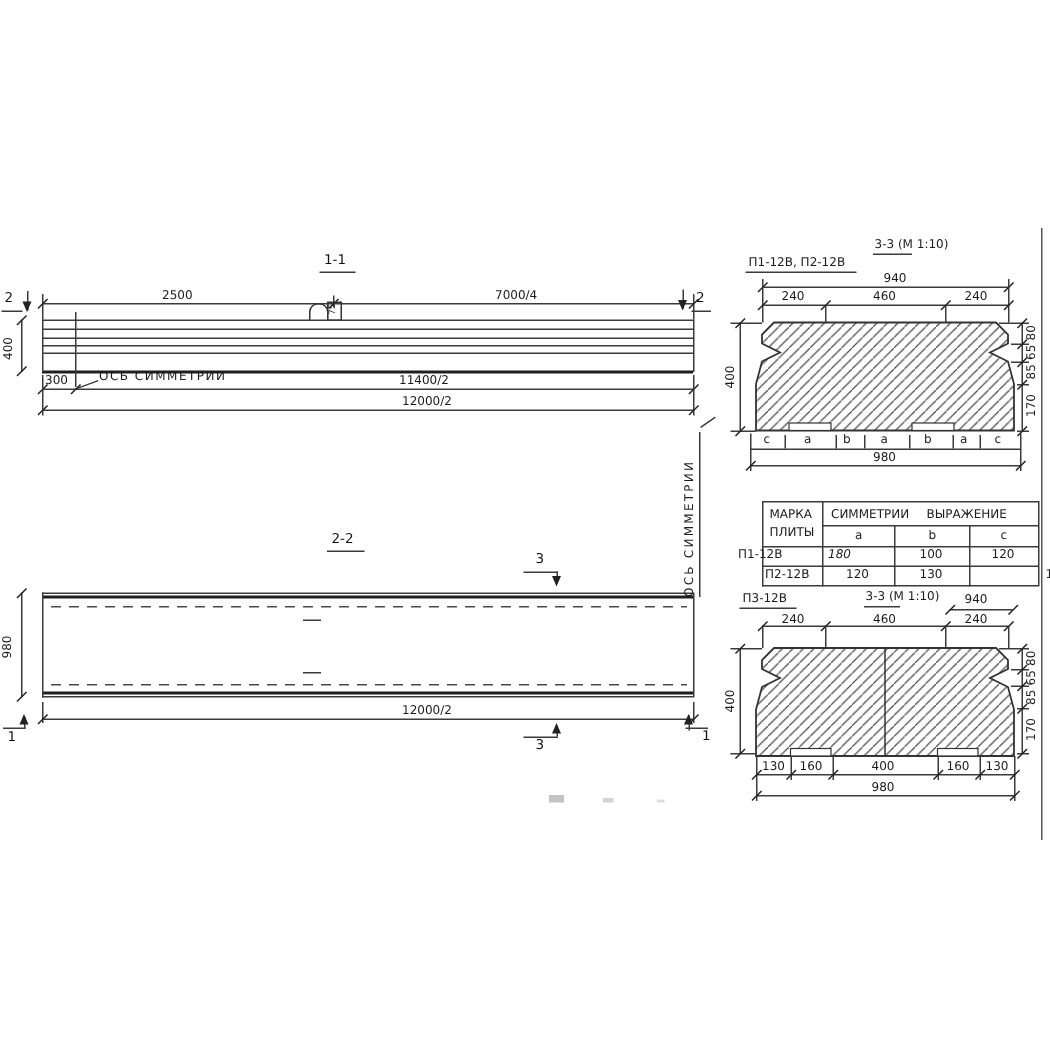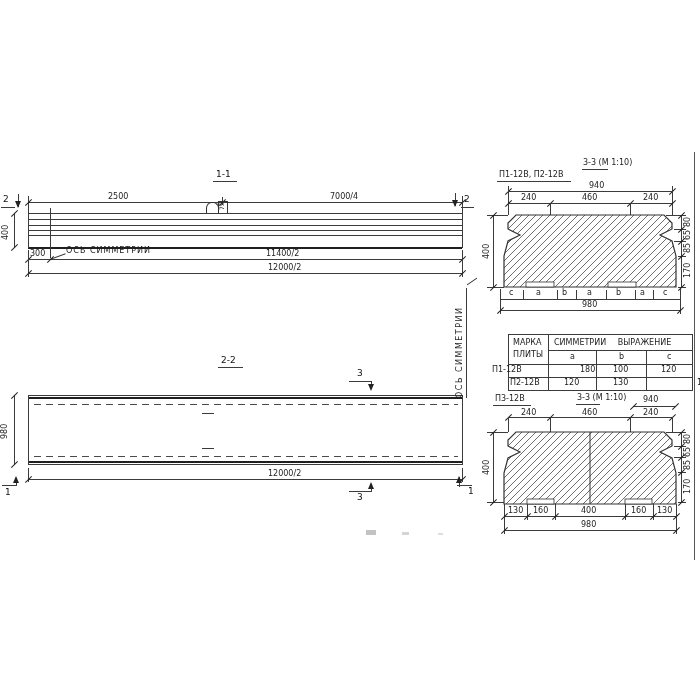--- a/index.html
+++ b/index.html
@@ -222,21 +222,21 @@
   <div class="vl" style="left:596px;top:350px;height:41px;"></div>
   <div class="vl" style="left:646px;top:350px;height:41px;"></div>
   <div class="vl" style="left:692px;top:334px;height:57px;"></div>
   <div class="t" style="left:513px;top:339px;">МАРКА</div>
   <div class="t" style="left:513px;top:351px;">ПЛИТЫ</div>
   <div class="t ws" style="left:554px;top:339px;">СИММЕТРИИ ВЫРАЖЕНИЕ</div>
   <div class="t" style="left:570px;top:353px;">a</div>
   <div class="t" style="left:619px;top:353px;">b</div>
   <div class="t" style="left:667px;top:353px;">c</div>
   <div class="t" style="left:492px;top:366px;">П1-12В</div>
-  <div class="t" style="left:580px;top:366px;">180</div>
+  <div class="t" style="left:552px;top:366px;font-style:italic;">180</div>
   <div class="t" style="left:613px;top:366px;">100</div>
   <div class="t" style="left:661px;top:366px;text-align:center;">120</div>
   <div class="t" style="left:510px;top:379px;">П2-12В</div>
   <div class="t" style="left:564px;top:379px;">120</div>
   <div class="t" style="left:613px;top:379px;">130</div>
   <div class="t" style="left:661px;top:379px;margin-left:36px;">135</div>
 
   <div class="t" style="left:495px;top:395px;">П3-12В</div>
   <div class="hl" style="left:493px;top:405px;width:38px;"></div>
   <div class="t" style="left:577px;top:394px;">3-3 (М 1:10)</div>

